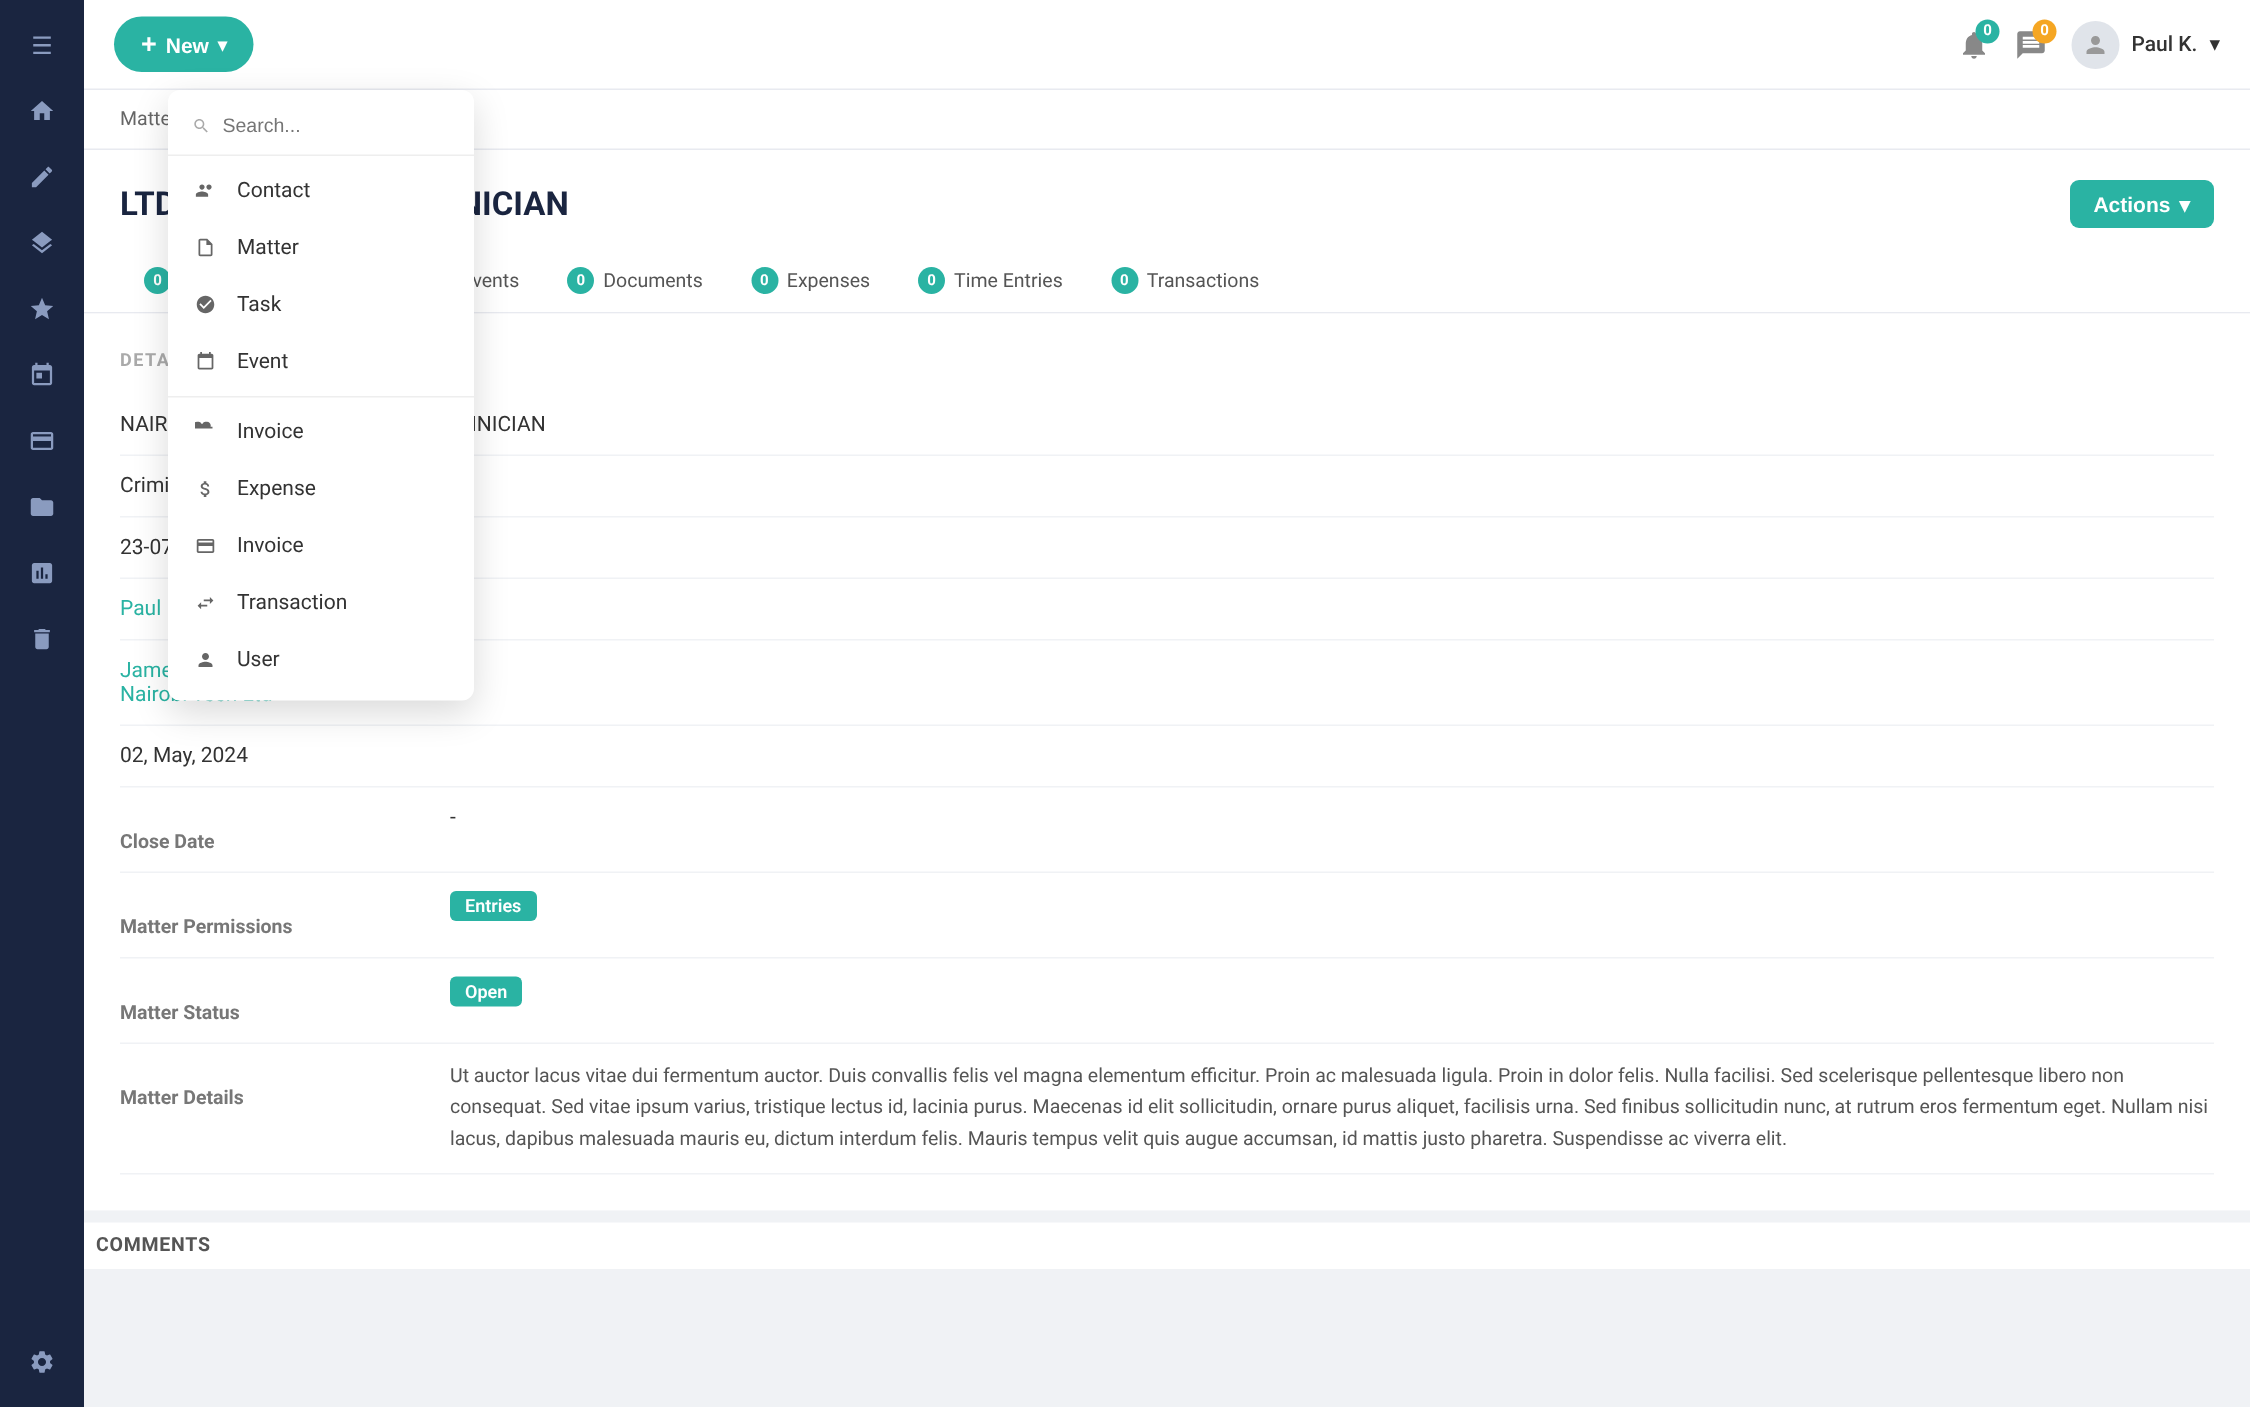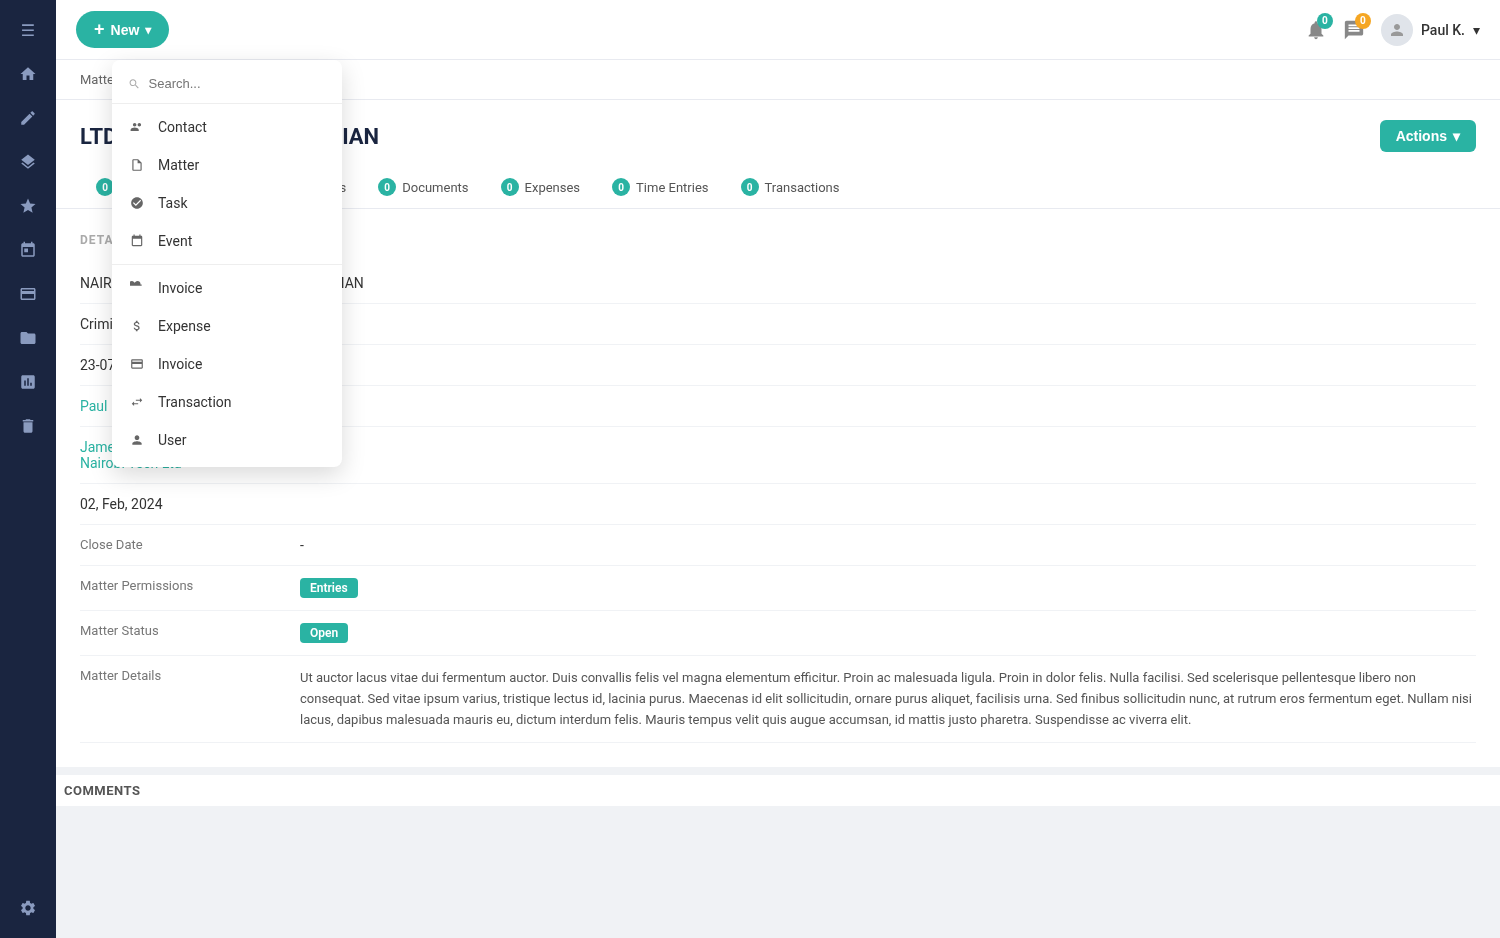--- a/index.html
+++ b/index.html
@@ -113,21 +113,21 @@
       justify-content: center;
       color: #666;
       font-size: 16px;
     }
 
     
     .dropdown-menu {
       position: absolute;
       top: 60px;
       left: 56px;
-      width: 230px;
+      width: 204px;
       background: #fff;
       border-radius: 8px;
       box-shadow: 0 8px 24px rgba(0,0,0,0.15);
       z-index: 200;
       padding: 8px 0;
     }
     .dropdown-search {
       padding: 8px 16px;
       display: flex;
       align-items: center;
@@ -260,22 +260,23 @@
     .detail-row {
       display: flex;
       padding: 12px 0;
       border-bottom: 1px solid #f0f2f5;
       align-items: flex-start;
     }
     .detail-label {
       width: 220px;
       font-size: 13px;
       color: #777;
-      font-weight: 400;
+      font-weight: 700;
       flex-shrink: 0;
+      margin-top: 17px;
     }
     .detail-value {
       font-size: 14px;
       color: #333;
       flex: 1;
     }
     .detail-value.link {
       color: #2ab3a3;
       cursor: pointer;
     }
@@ -550,21 +551,21 @@
       <div class="detail-row">
         <div class="detail-value link">Paul K.</div>
       </div>
       <div class="detail-row">
         <div class="detail-value">
           <div class="link" style="color:#2ab3a3;cursor:pointer;">James CEO</div>
           <div class="link" style="color:#2ab3a3;cursor:pointer;">Nairobi Tech Ltd</div>
         </div>
       </div>
       <div class="detail-row">
-        <div class="detail-value">02, Feb, 2024</div>
+        <div class="detail-value">02, May, 2024</div>
       </div>
       <div class="detail-row">
         <div class="detail-label">Close Date</div>
         <div class="detail-value">-</div>
       </div>
       <div class="detail-row">
         <div class="detail-label">Matter Permissions</div>
         <div class="detail-value">
           <span class="badge-public">Entries</span>
         </div>

